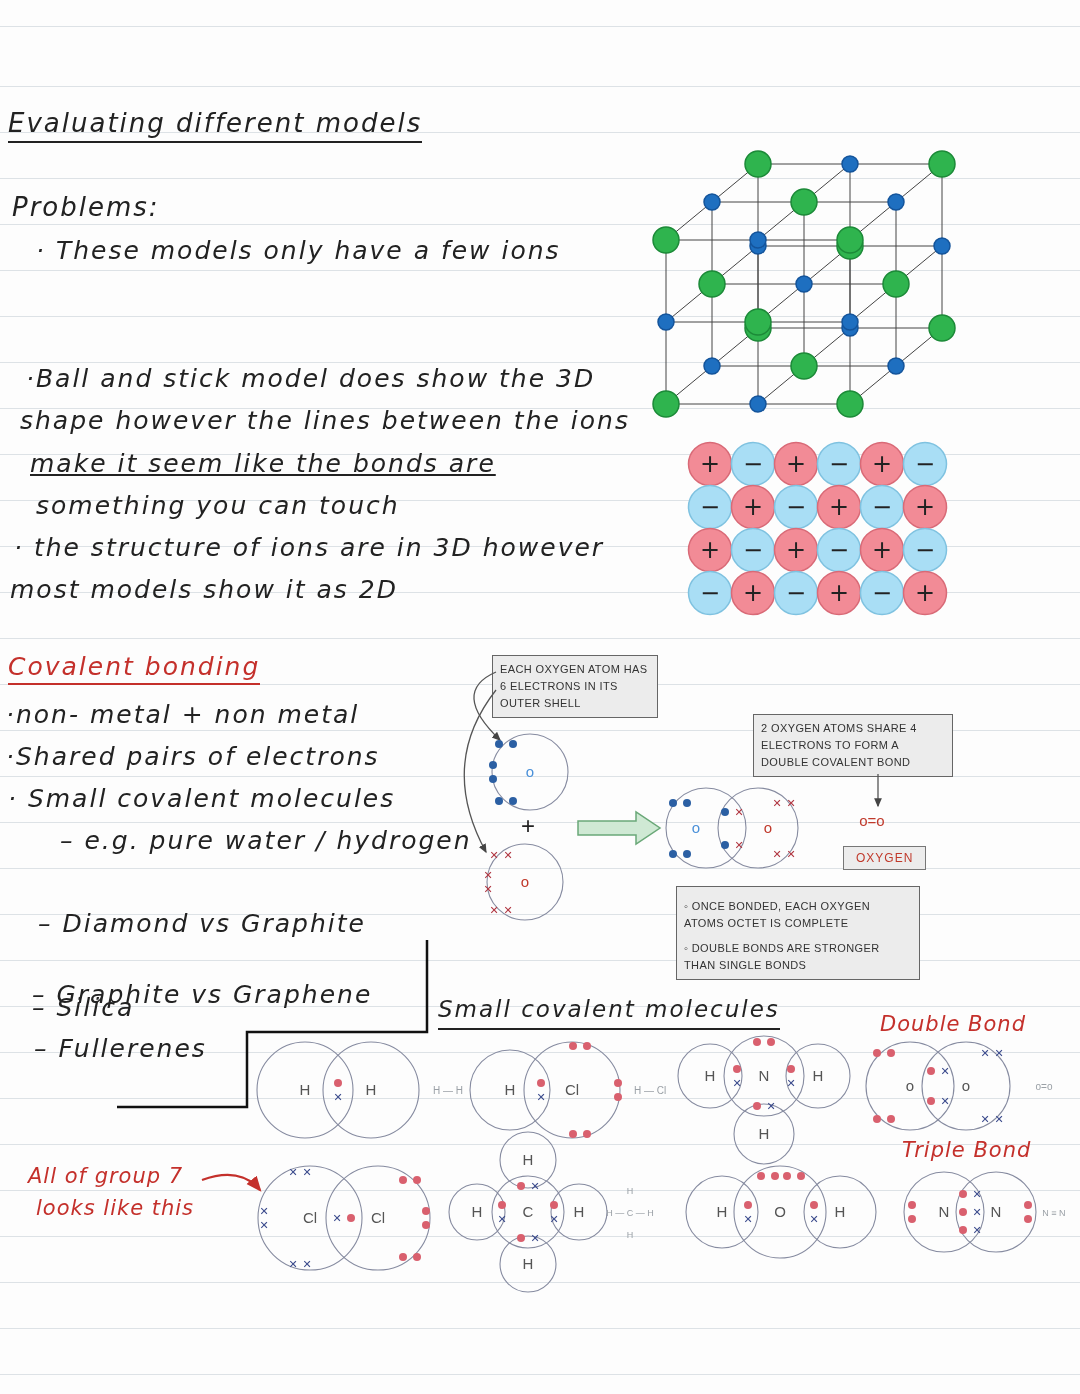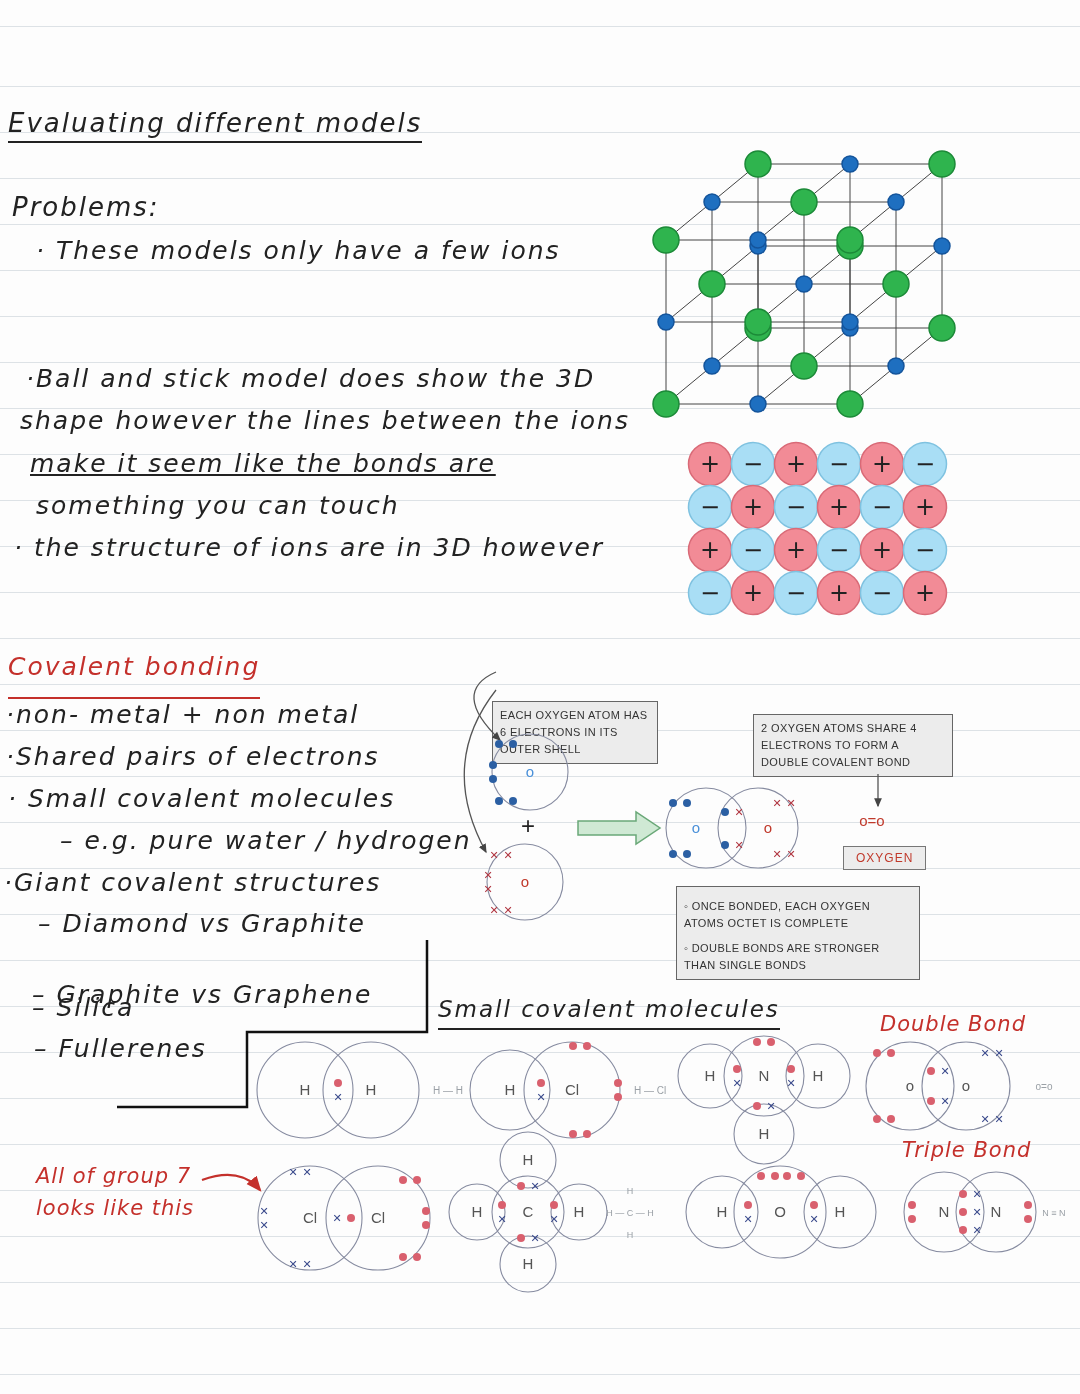--- a/index.html
+++ b/index.html
@@ -9,21 +9,21 @@
     background-image:repeating-linear-gradient(to bottom, transparent 0px, transparent 45px, #dde2e6 45px, #dde2e6 46px);
     background-position:0 41px;
     font-family:"Liberation Sans", sans-serif;
   }
   .hw{
     position:absolute;color:#222;font-family:"DejaVu Sans", sans-serif;
     font-style:italic;font-size:25px;letter-spacing:2px;white-space:nowrap;
   }
   .hw-title{font-size:26px;border-bottom:2px solid #222;padding-bottom:3px;}
   .hw-red{color:#c4302b;}
-  .hw-red-title{font-size:25px;border-bottom:2px solid #c4302b;padding-bottom:16px;}
+  .hw-red-title{font-size:25px;border-bottom:2px solid #c4302b;padding-bottom:2px;}
   .hw-underline{border-bottom:2px solid #222;padding-bottom:6px;}
   .callout{
     position:absolute;background:#ececec;border:1px solid #666;
     font-family:"Liberation Sans", sans-serif;font-size:11px;line-height:1.55;
     color:#333;padding:5px 7px;letter-spacing:0.4px;
   }
   .notes-box p{margin:6px 0 8px 0;}
   .notes-box p:last-child{margin:0;}
   .oxy-tag{
     position:absolute;background:#ececec;border:1px solid #777;
@@ -41,44 +41,44 @@
 
   <div class="hw hw-title" style="left:8px;top:108px;">Evaluating different models</div>
   <div class="hw" style="left:12px;top:192px;font-size:26px;">Problems:</div>
 
   <div class="hw" style="left:36px;top:236px;">· These models only have a few ions</div>
   <div class="hw" style="left:26px;top:364px;">·Ball and stick model does show the 3D</div>
   <div class="hw" style="left:20px;top:406px;">shape however the lines between the ions</div>
   <div class="hw" style="left:30px;top:449px;text-decoration:underline;">make it seem like the bonds are</div>
   <div class="hw" style="left:36px;top:491px;">something you can touch</div>
   <div class="hw" style="left:14px;top:533px;">· the structure of ions are in 3D however</div>
+  <div class="hw" style="left:10px;top:575px;">most models show it as 2D</div>
 
   <div class="hw hw-red hw-red-title" style="left:8px;top:652px;">Covalent bonding</div>
   <div class="hw" style="left:6px;top:700px;">·non- metal + non metal</div>
   <div class="hw" style="left:6px;top:742px;">·Shared pairs of electrons</div>
   <div class="hw" style="left:8px;top:784px;">· Small covalent molecules</div>
   <div class="hw" style="left:60px;top:826px;">– e.g. pure water / hydrogen</div>
-  <div class="hw" style="left:4px;top:868px;">·Giant covalent structures</div>
   <div class="hw" style="left:38px;top:909px;">– Diamond vs Graphite</div>
   <div class="hw" style="left:32px;top:980px;">– Graphite vs Graphene</div>
   <div class="hw" style="left:32px;top:993px;">– Silica</div>
   <div class="hw" style="left:34px;top:1034px;">– Fullerenes</div>
 
-  <div class="callout" style="left:492px;top:655px;width:150px;margin-top:46px;">EACH OXYGEN ATOM HAS 6 ELECTRONS IN ITS OUTER SHELL</div>
+  <div class="callout" style="left:492px;top:655px;width:150px;">EACH OXYGEN ATOM HAS 6 ELECTRONS IN ITS OUTER SHELL</div>
   <div class="callout" style="left:753px;top:714px;width:184px;">2 OXYGEN ATOMS SHARE 4 ELECTRONS TO FORM A DOUBLE COVALENT BOND</div>
   <div class="oxy-tag" style="left:843px;top:846px;">OXYGEN</div>
   <div class="callout notes-box" style="left:676px;top:886px;width:228px;">
     <p>◦ ONCE BONDED, EACH OXYGEN ATOMS OCTET IS COMPLETE</p>
     <p>◦ DOUBLE BONDS ARE STRONGER THAN SINGLE BONDS</p>
   </div>
 
   <div class="hw hw-underline" style="left:438px;top:996px;font-size:23px;">Small covalent molecules</div>
   <div class="ann-red" style="left:880px;top:1012px;">Double Bond</div>
   <div class="ann-red" style="left:902px;top:1138px;">Triple Bond</div>
-  <div class="ann-red" style="left:36px;top:1164px;">All of group 7</div>
+  <div class="ann-red" style="left:28px;top:1164px;">All of group 7</div>
   <div class="ann-red" style="left:36px;top:1196px;">looks like this</div>
 
   <svg id="diagram-svg" width="1080" height="1394" viewBox="0 0 1080 1394">
     <defs>
       <marker id="ah-dark" markerWidth="9" markerHeight="8" refX="6" refY="3" orient="auto">
         <path d="M0,0 L7,3 L0,6 Z" fill="#444"></path>
       </marker>
       <marker id="ah-red" markerWidth="9" markerHeight="8" refX="6" refY="3" orient="auto">
         <path d="M0,0 L7,3 L0,6 Z" fill="#c4302b"></path>
       </marker>

